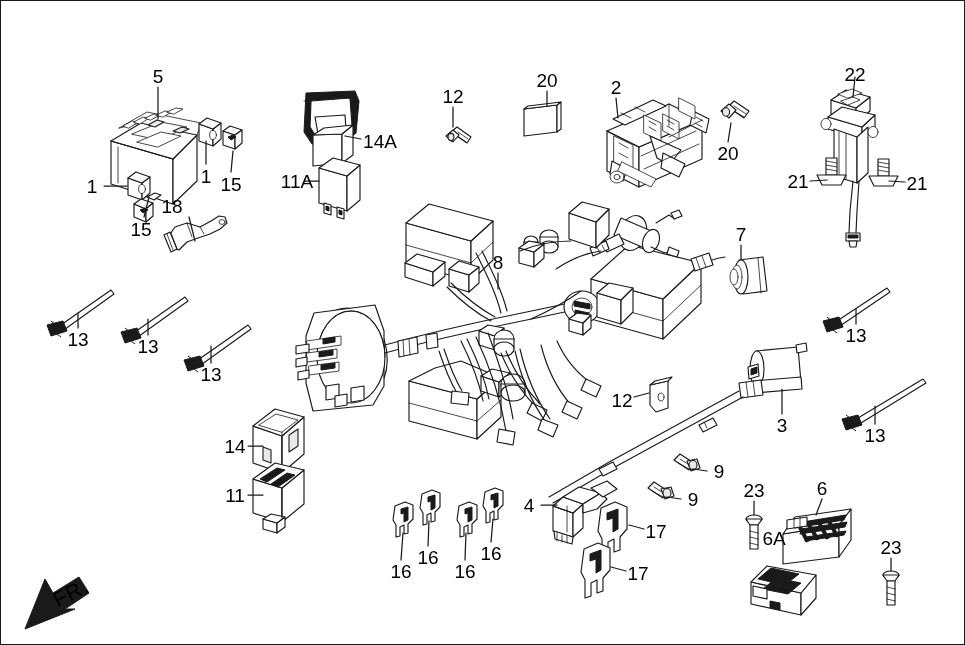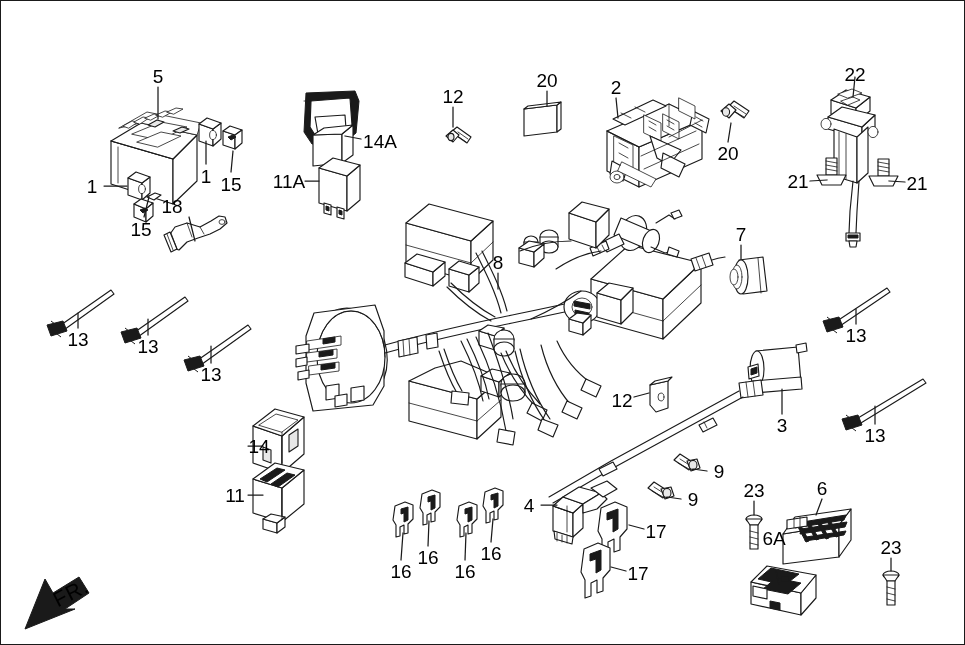--- a/index.html
+++ b/index.html
@@ -557,38 +557,38 @@
   </svg>
 
   <div id="callout-layer">
       <div class="callout" style="left: 157px; top: 75px;">5</div>
       <div class="callout" style="left: 91px; top: 185px;">1</div>
       <div class="callout" style="left: 140px; top: 228px;">15</div>
       <div class="callout" style="left: 205px; top: 175px;">1</div>
       <div class="callout" style="left: 230px; top: 183px;">15</div>
       <div class="callout" style="left: 171px; top: 205px;">18</div>
       <div class="callout" style="left: 379px; top: 140px;">14A</div>
-      <div class="callout" style="left: 288px; top: 180px; text-align: right;">11A</div>
+      <div class="callout" style="left: 296px; top: 180px; text-align: right;">11A</div>
       <div class="callout" style="left: 452px; top: 95px;">12</div>
       <div class="callout" style="left: 546px; top: 79px;">20</div>
       <div class="callout" style="left: 615px; top: 86px;">2</div>
       <div class="callout" style="left: 727px; top: 152px;">20</div>
       <div class="callout" style="left: 854px; top: 65px; margin-top: 8px;">22</div>
       <div class="callout" style="left: 797px; top: 180px;">21</div>
       <div class="callout" style="left: 916px; top: 182px;">21</div>
       <div class="callout" style="left: 497px; top: 261px;">8</div>
       <div class="callout" style="left: 740px; top: 233px;">7</div>
       <div class="callout" style="left: 77px; top: 338px;">13</div>
       <div class="callout" style="left: 147px; top: 345px;">13</div>
       <div class="callout" style="left: 210px; top: 373px;">13</div>
       <div class="callout" style="left: 855px; top: 334px;">13</div>
       <div class="callout" style="left: 874px; top: 434px;">13</div>
       <div class="callout" style="left: 621px; top: 399px; text-align: center;">12</div>
       <div class="callout" style="left: 781px; top: 424px;">3</div>
-      <div class="callout" style="left: 234px; top: 445px; margin-left: 24px;">14</div>
+      <div class="callout" style="left: 234px; top: 445px;">14</div>
       <div class="callout" style="left: 234px; top: 494px;">11</div>
       <div class="callout" style="left: 528px; top: 504px;">4</div>
       <div class="callout" style="left: 718px; top: 470px;">9</div>
       <div class="callout" style="left: 692px; top: 498px;">9</div>
       <div class="callout" style="left: 400px; top: 570px;">16</div>
       <div class="callout" style="left: 427px; top: 556px;">16</div>
       <div class="callout" style="left: 464px; top: 570px;">16</div>
       <div class="callout" style="left: 490px; top: 552px;">16</div>
       <div class="callout" style="left: 655px; top: 530px;">17</div>
       <div class="callout" style="left: 637px; top: 572px;">17</div>

